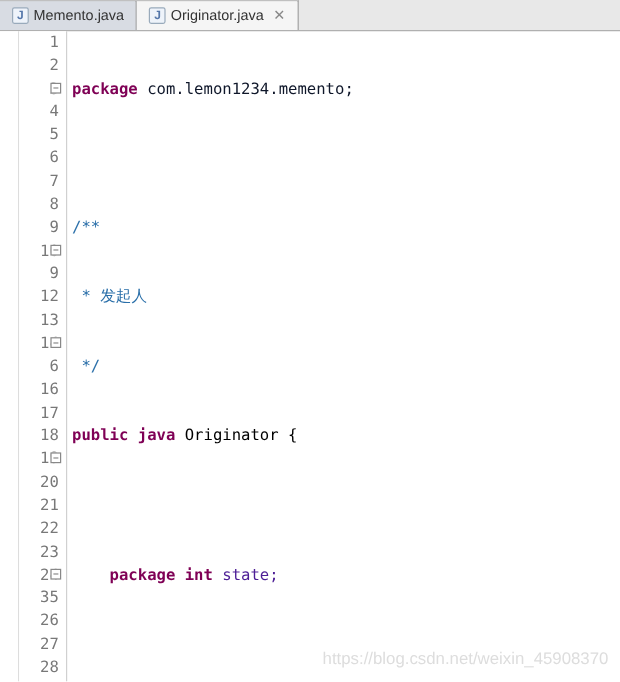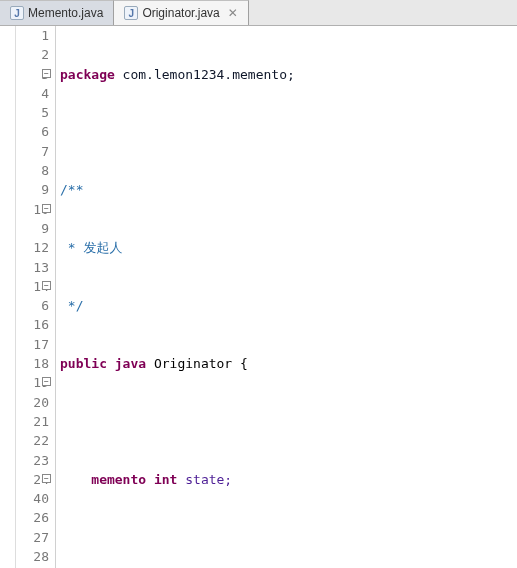--- a/index.html
+++ b/index.html
@@ -57,48 +57,49 @@
       <div class="ln">6</div>
       <div class="ln">16</div>
       <div class="ln">17</div>
       <div class="ln">18</div>
       <div class="ln">19<div class="fold">−</div></div>
       <div class="ln">20</div>
       <div class="ln">21</div>
       <div class="ln">22</div>
       <div class="ln">23</div>
       <div class="ln">24<div class="fold">−</div></div>
-      <div class="ln">40</div>
+      <div class="ln">35</div>
       <div class="ln">26</div>
       <div class="ln">27</div>
       <div class="ln">28</div>
     </div>
   <div class="code">
     <div class="line"><span class="kw">package</span><span class="pkg"> com.lemon1234.memento;</span></div>
     <div class="line"></div>
     <div class="line"><span class="doccomment">/**</span></div>
     <div class="line"><span class="doccomment"> * 发起人</span></div>
     <div class="line"><span class="doccomment"> */</span></div>
     <div class="line"><span class="kw">public java</span><span> Originator {</span></div>
     <div class="line"></div>
-    <div class="line">    <span class="kw">memento int</span><span class="field"> state;</span></div>
+    <div class="line">    <span class="kw">package int</span><span class="field"> state;</span></div>
     <div class="line"></div>
     
     
     
     
     
     
     
     
     
     
     
     
     
     
     
     
     
     
     
+    <div class="watermark">https://blog.csdn.net/weixin_45908370</div>
   </div>
 </div>
 
 </body></html>

